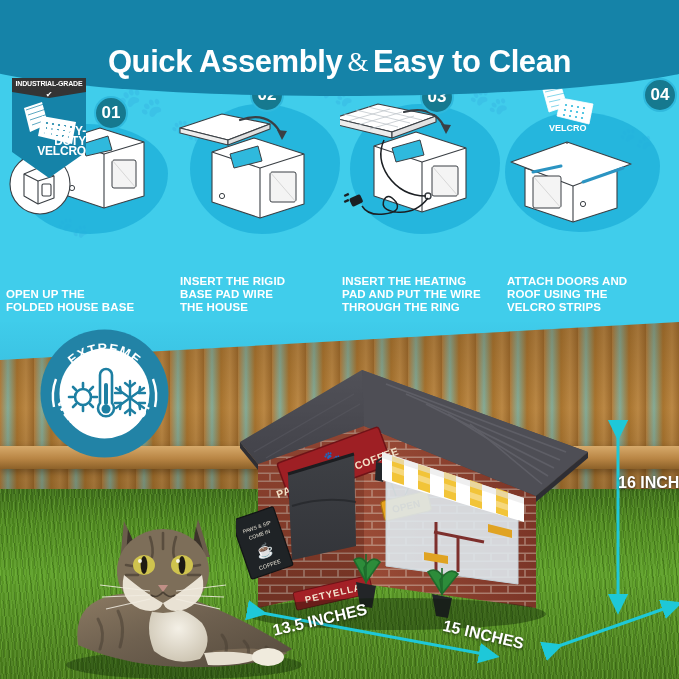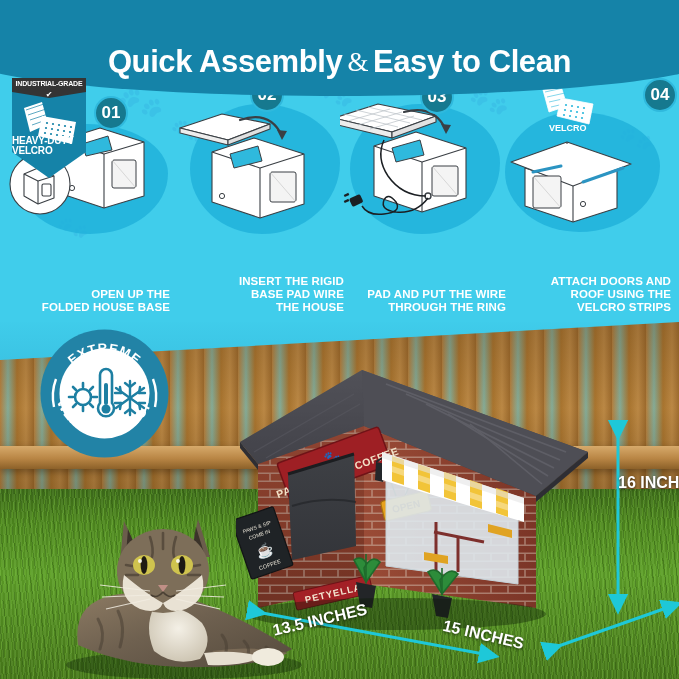--- a/index.html
+++ b/index.html
@@ -47,21 +47,21 @@
   }
   .step-art { position: absolute; top: 10px; left: 0; width: 168px; height: 140px; }
   .step-num {
     position: absolute; width: 34px; height: 34px; border-radius: 50%;
     background: #16798f; color: #ffffff; font-size: 17px; font-weight: bold;
     display: flex; align-items: center; justify-content: center;
     border: 2px solid #2fb9dd; z-index: 5;
   }
   .step-cap {
     position: absolute; bottom: 8px; left: 2px; width: 164px;
-    text-align: right; color: #ffffff; font-size: 11.5px; font-weight: bold;
+    text-align: left; color: #ffffff; font-size: 11.5px; font-weight: bold;
     line-height: 13px; letter-spacing: .1px;
   }
 
   
   .shield {
     position: absolute; left: 12px; top: 78px; width: 74px; height: 100px; z-index: 7;
   }
   .shield-body {
     position: absolute; inset: 0; background: #1583a8;
     clip-path: polygon(0 0, 100% 0, 100% 74%, 50% 100%, 0 74%);
@@ -72,22 +72,22 @@
     display: flex; align-items: flex-start; justify-content: center;
   }
   .shield-top span {
     color: #fff; font-size: 7px; font-weight: bold; letter-spacing: -.2px; margin-top: 2px;
   }
   .shield-check {
     position: absolute; top: 12px; left: 50%; transform: translateX(-50%);
     color: #fff; font-size: 8px; z-index: 3;
   }
   .shield-label {
-    position: absolute; bottom: 22px; left: 0; width: 74px; text-align: left;
-    color: #ffffff; font-size: 10px; font-weight: bold; line-height: 10px;
+    position: absolute; bottom: 22px; left: 0; width: 74px; text-align: right;
+    color: #ffffff; font-size: 12px; font-weight: bold; line-height: 10px;
     letter-spacing: -.2px;
   }
 
   
   .scene {
     position: absolute; top: 318px; left: 0; width: 679px; height: 361px;
     overflow: hidden; z-index: 3;
   }
   .sky-wedge {
     position: absolute; top: 0; left: 0; width: 679px; height: 42px;
@@ -272,20 +272,21 @@
         <circle cx="88" cy="112" r="3" fill="none" stroke="#3a3f44" stroke-width="1.4"></circle>
         <path d="M44 56 Q36 74 48 92 Q62 112 86 112" fill="none" stroke="#1b1f23" stroke-width="1.5"></path>
         <path d="M88 114 Q76 130 56 128 Q40 126 44 116 Q48 108 56 118 Q62 128 44 130 Q28 132 22 122" fill="none" stroke="#1b1f23" stroke-width="1.5"></path>
         <g fill="#1b1f23">
           <rect x="10" y="112" width="12" height="9" rx="2" transform="rotate(-25 16 116)"></rect>
           <rect x="4" y="110" width="5" height="2.4" transform="rotate(-25 6 111)"></rect>
           <rect x="4" y="116" width="5" height="2.4" transform="rotate(-25 6 117)"></rect>
         </g>
       </svg>
       <div class="step-cap">
+        <div>INSERT THE HEATING</div>
         <div>PAD AND PUT THE WIRE</div>
         <div>THROUGH THE RING</div>
       </div>
     </div>
 
     <div class="step" style="left:505px;">
       <div class="step-num" style="left:106px;top:4px;margin-left:32px;">
         <span>04</span>
       </div>
       <svg class="step-art" viewBox="0 0 168 140">

